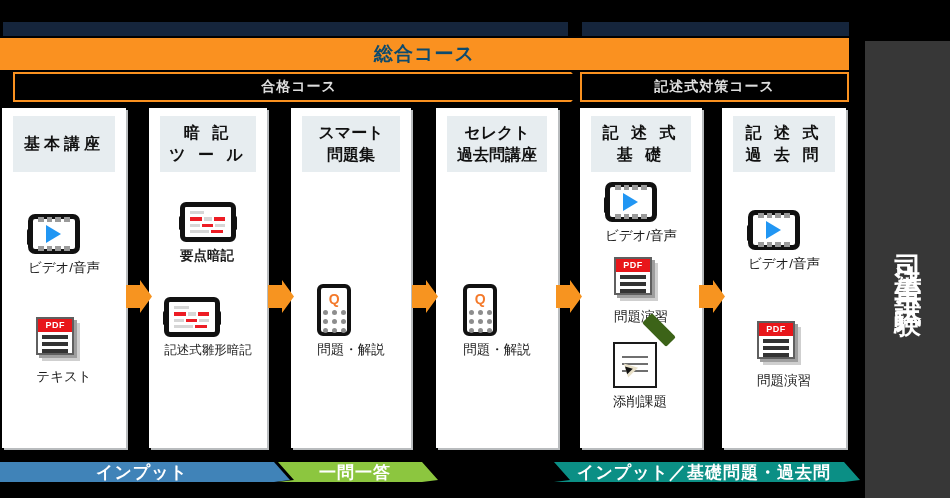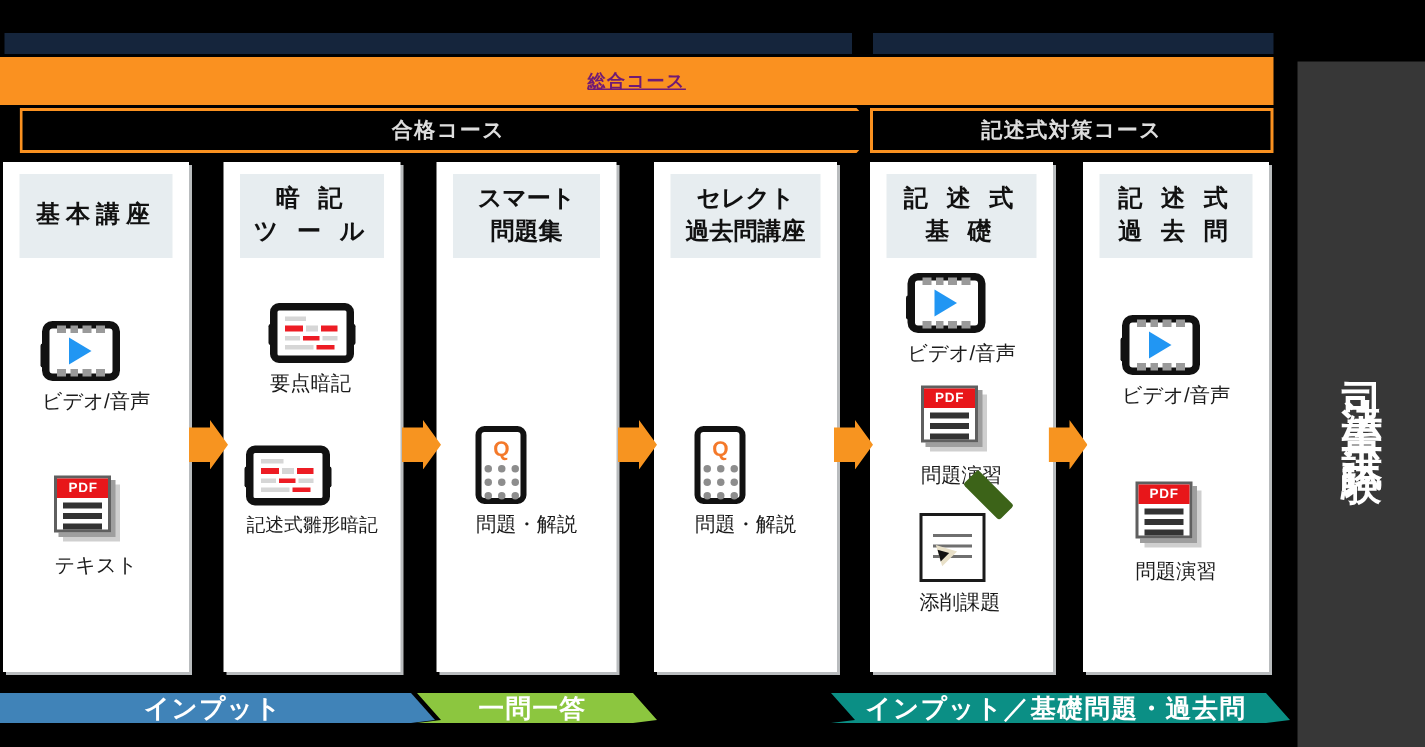--- a/index.html
+++ b/index.html
@@ -30,21 +30,21 @@
   #navy-left{left:3px;width:565px;}
   #navy-right{left:582px;width:267px;}
 
   
   #band-sougou{
     position:absolute;left:0px;top:38px;width:849px;height:32px;
     background:#fa9120;
     display:flex;align-items:center;justify-content:center;
   }
   #band-sougou .lbl{
-    font-size:12px;font-weight:700;color:#701a75;letter-spacing:1px;text-decoration:underline;
+    font-size:19px;font-weight:700;color:#0c4a6e;letter-spacing:1px;
   }
 
   
   #band-row2{position:absolute;left:0px;top:72px;width:849px;height:30px;}
   .course-band{
     position:absolute;top:0;height:30px;
     border:2px solid #fa9120;background:#000;
     box-sizing:border-box;
     display:flex;align-items:center;justify-content:center;
   }
@@ -300,21 +300,21 @@
   </div>
 
   <div class="card" id="card-2">
     <div class="card-head">
       <div class="t">
         <span>暗 記</span><br>
         <span>ツ ー ル</span>
       </div>
     </div>
     <div class="card-body">
-      <div class="item" style="margin-top:30px;">
+      <div class="item" style="margin-top:30px;font-weight:bold;">
         <div class="icn-memo" style="width:56px;height:40px;">
           <div class="nub"></div>
             <div class="nub right"></div>
           <div class="frame">
             <div class="row">
                 <span class="g" style="width:40%"></span>
               </div>
             <div class="row">
                 <span class="r" style="width:34%"></span>
                 <span class="g" style="width:22%"></span>

